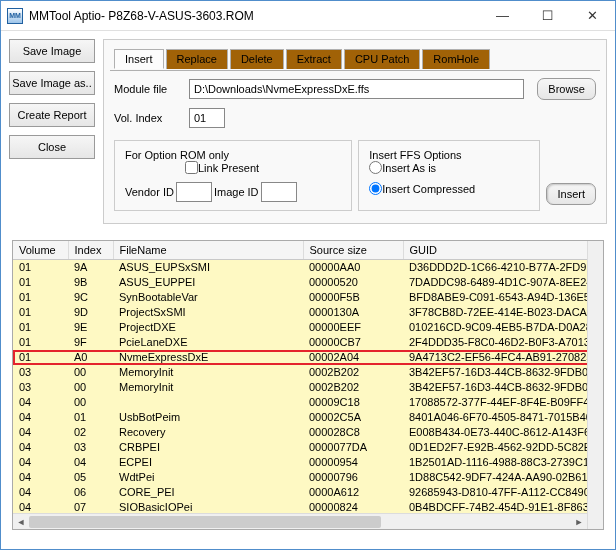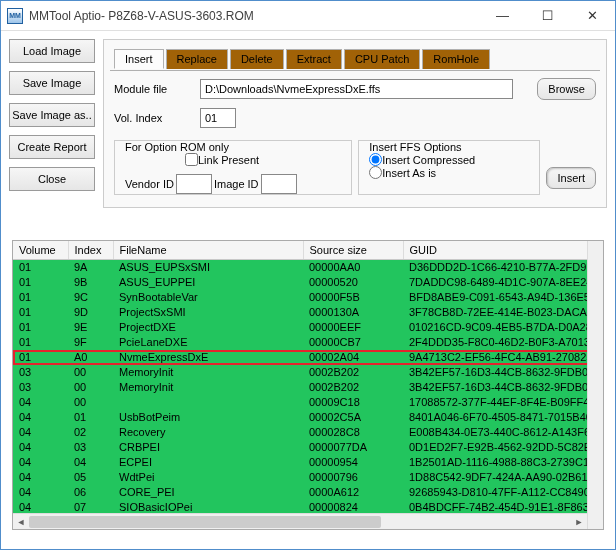--- a/index.html
+++ b/index.html
@@ -21,21 +21,21 @@
   padding: 0 0 0 6px;
 }
 .titlebar .icon {
   width: 16px; height: 16px;
   border: 1px solid #2060a0;
   background: linear-gradient(#fff,#9cc4ea);
   margin-right: 6px;
   display: inline-flex; align-items:center; justify-content:center;
   font-size:7px; font-weight:bold; color:#2060a0;
 }
-.titlebar .title { flex: 1; font-size: 12px; color: #404040; }
+.titlebar .title { flex: 1; font-size: 12px; color: #000000; }
 .winbtn { width: 45px; height: 29px; display:flex; align-items:center; justify-content:center; font-size:13px; color:#333; }
 
 .content-upper {
   display: flex;
   padding: 8px 8px 8px 8px;
 }
 .left-buttons {
   display: flex;
   flex-direction: column;
   gap: 8px;
@@ -69,44 +69,44 @@
   padding: 3px 10px;
   border: 1px solid #b0b0b0;
   border-bottom: none;
   background: #a16207;
   font-size:11px;
   position:relative;
   top:1px;
 }
 .tab.active { background:#fcfcfc; border-bottom:1px solid #fcfcfc; z-index:2; }
 .tabstrip-line { position:absolute; left:6px; right:6px; top:30px; border-top:1px solid #b0b0b0; z-index:1;}
-.formrow { display:flex; align-items:center; gap:24px; margin-bottom:8px; }
+.formrow { display:flex; align-items:center; gap:13px; margin-bottom:8px; }
 .formrow label { width:62px; }
 .txt { border:1px solid #888; height:20px; padding:0 4px; background:#fff; font-size:11px; font-family:Liberation Sans, sans-serif; }
 .txt.wide { flex:1; }
 .txt.tiny { width:36px; }
 .fieldset {
   border:1px solid #ccc;
-  padding:0 10px;
+  padding:8px 10px;
   position:relative;
   margin-top:4px;
 }
 .fsrow { display:flex; gap:6px; }
 .group { display:flex; align-items:center; gap:2px; }
 .chk, .rad { display:flex; align-items:center; font-size:11px; }
 input[type=checkbox], input[type=radio]{ margin:0; }
 
 .table-wrap {
   position:absolute;
   left:12px; right:12px;
   top:240px; bottom:20px;
   border:1px solid #aaa;
   overflow:hidden;
   font-size:11px;
-  background:#22c55e;
+  background:#fef9c3;
 }
 table { width:100%; border-collapse:collapse; table-layout:fixed; }
 thead td {
   background:#f5f5f5;
   border-right:1px solid #dcdcdc;
   border-bottom:1px solid #c8c8c8;
   padding:3px 6px;
   font-size:11px;
 }
 tbody td {
@@ -145,21 +145,20 @@
 <div class="titlebar">
   <span class="icon">MM</span>
   <span class="title">MMTool Aptio- P8Z68-V-ASUS-3603.ROM</span>
   <div class="winbtn">—</div>
   <div class="winbtn">☐</div>
   <div class="winbtn close">✕</div>
 </div>
 
 <div class="content-upper">
   <div class="left-buttons">
-    <div class="btn">Load Image</div>
     <div class="btn">Save Image</div>
     <div class="btn">Save Image as..</div>
     <div class="btn">Create Report</div>
     <div class="btn">Close</div>
   </div>
 
   <div class="panel">
     <div class="tabstrip-line"></div>
     <div class="tabs">
       <div class="tab active">Insert</div>
@@ -190,27 +189,27 @@
         <div class="group">
           <span>Vendor ID</span>
           <input class="txt tiny" value="" style="">
           <span>Image ID</span>
           <input class="txt tiny" value="" style="">
         </div>
       </div>
 
       <div class="fieldset" style="flex:1">
         <span class="legend">Insert FFS Options</span>
+        <div class="rad" style="margin-bottom:8px;">
+          <input type="radio" name="ffs" style="">
+          <span>Insert As is</span>
+        </div>
         <div class="rad">
           <input type="radio" name="ffs" checked="" style="">
           <span>Insert Compressed</span>
-        </div>
-        <div class="rad" style="margin-bottom:8px;">
-          <input type="radio" name="ffs" style="">
-          <span>Insert As is</span>
         </div>
       </div>
 
       <div style="align-self:flex-end;padding-bottom:6px;">
         <div class="btn small inset">Insert</div>
       </div>
     </div>
   </div>
 </div>
 

